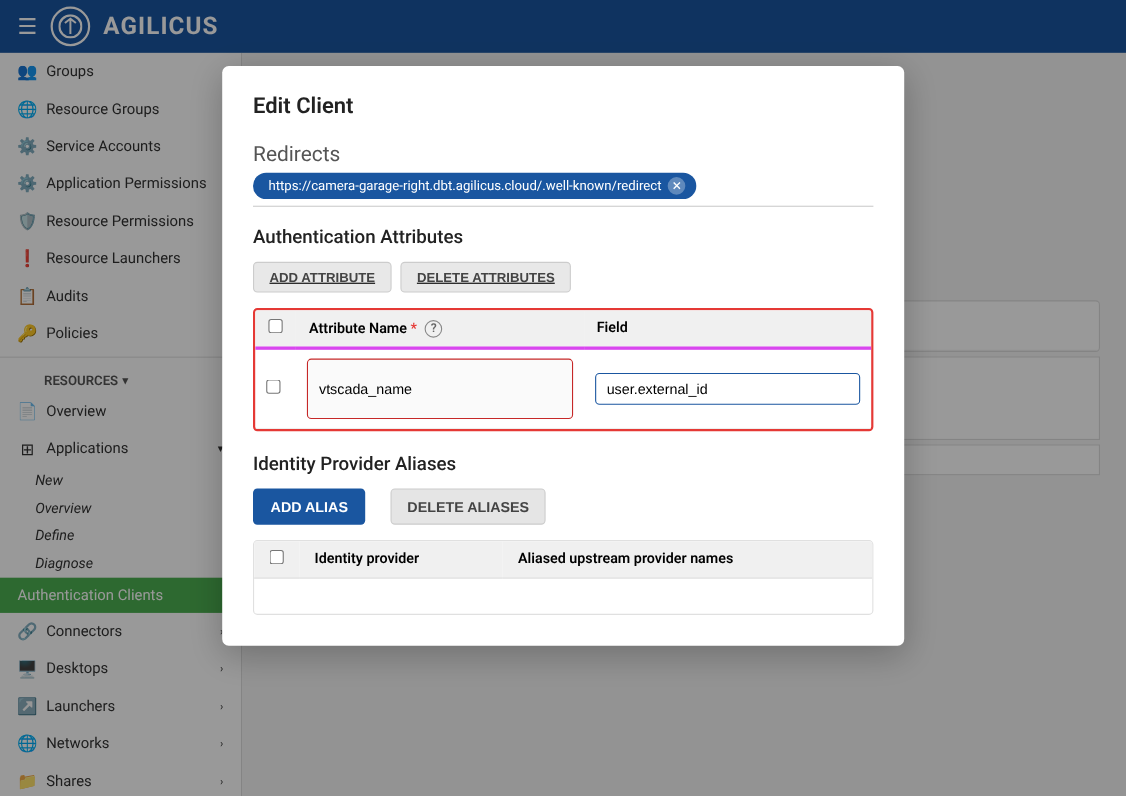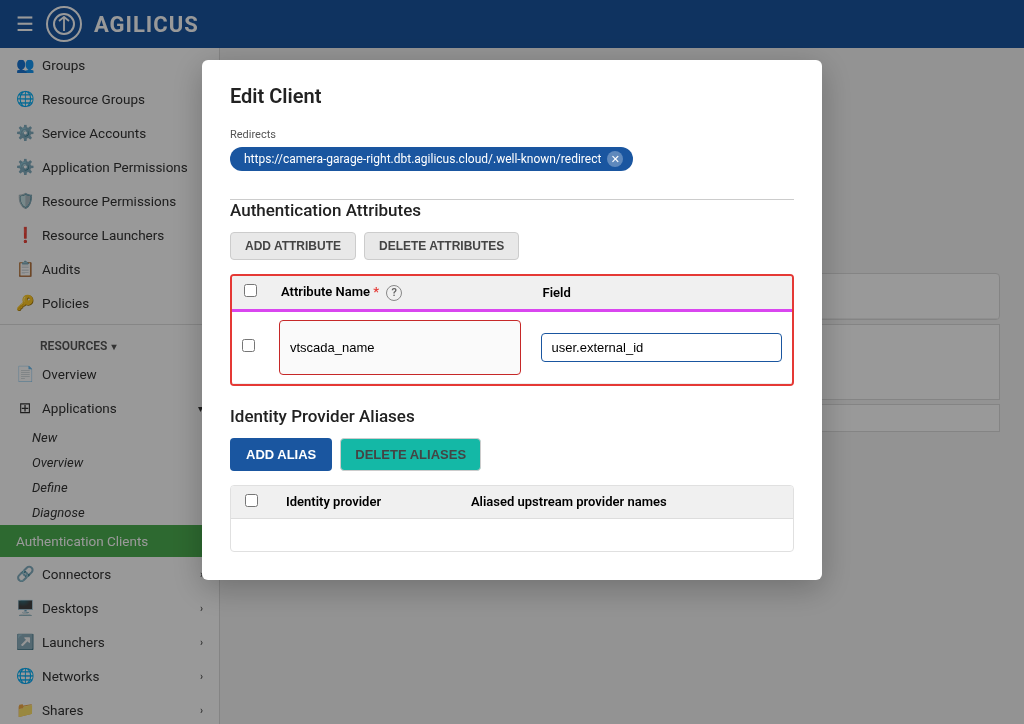--- a/index.html
+++ b/index.html
@@ -106,25 +106,25 @@
       overflow-y: auto;
       padding: 24px 28px 28px;
       box-shadow: 0 8px 32px rgba(0,0,0,0.25);
       position: relative;
     }
     .modal-title {
       font-size: 20px; font-weight: 600; color: #222;
       margin-bottom: 20px;
     }
     .form-section-label {
-      font-size: 11px; color: #555; margin-bottom: 6px;
+      font-size: 19px; color: #555; margin-bottom: 6px;
     }
     .redirects-chip-row {
       display: flex; align-items: center; gap: 6px; flex-wrap: wrap;
-      border-bottom: 1px solid #ccc; padding-bottom: 28px; 
+      border-bottom: 1px solid #ccc; padding-bottom: 6px; margin-bottom: 18px;
     }
     .redirect-chip {
       background: #1a56a0; color: white;
       border-radius: 16px;
       padding: 4px 10px 4px 14px;
       font-size: 12px;
       display: flex; align-items: center; gap: 6px;
     }
     .redirect-chip .close-x {
       width: 16px; height: 16px;
@@ -132,21 +132,21 @@
       border-radius: 50%;
       display: flex; align-items: center; justify-content: center;
       cursor: pointer; font-size: 11px;
     }
 
     .section-title {
       font-size: 17px; font-weight: 500; color: #222;
       margin-bottom: 12px;
     }
 
-    .attr-btn-row { display: flex; gap: 8px; margin-bottom: 14px; }
+    .attr-btn-row { display: flex; gap: 8px; margin-bottom: 14px; text-decoration: underline; }
     .attr-btn {
       border: 1px solid #ccc; background: #e8e8e8;
       padding: 6px 14px; border-radius: 4px;
       font-size: 12px; font-weight: 600; cursor: pointer; color: #444;
     }
     .attr-btn:disabled { opacity: 0.5; cursor: default; }
 
     
     .attr-table-wrapper {
       border: 2px solid #e53935;
@@ -178,29 +178,29 @@
     .help-icon {
       display: inline-flex; align-items: center; justify-content: center;
       width: 16px; height: 16px;
       border: 1.5px solid #888;
       border-radius: 50%; font-size: 11px; color: #666;
       margin-left: 4px; cursor: pointer;
     }
     .required-star { color: #e53935; }
 
     
-    .alias-btn-row { display: flex; gap: 8px; margin-bottom: 14px; }
+    .alias-btn-row { display: flex; gap: 23px; margin-bottom: 14px; }
     .alias-add-btn {
       background: #1a56a0; color: white;
       border: none; padding: 8px 16px;
       border-radius: 4px; font-size: 13px; font-weight: 600;
       cursor: pointer;
     }
     .alias-del-btn {
-      border: 1px solid #ccc; background: #14b8a6;
+      border: 1px solid #ccc; background: #e5e5e5;
       padding: 8px 14px; border-radius: 4px;
       font-size: 13px; font-weight: 600; cursor: pointer; color: #444;
     }
     .idp-table-wrapper { border: 1px solid #e0e0e0; border-radius: 4px; overflow: hidden; }
     .idp-table { width: 100%; border-collapse: collapse; }
     .idp-table th { background: #f0f0f0; padding: 8px 14px; text-align: left; font-size: 13px; font-weight: 600; border-bottom: 1px solid #ddd; }
     .idp-table td { padding: 10px 14px; font-size: 13px; }
     .idp-table .checkbox-cell { width: 32px; }
 
     

